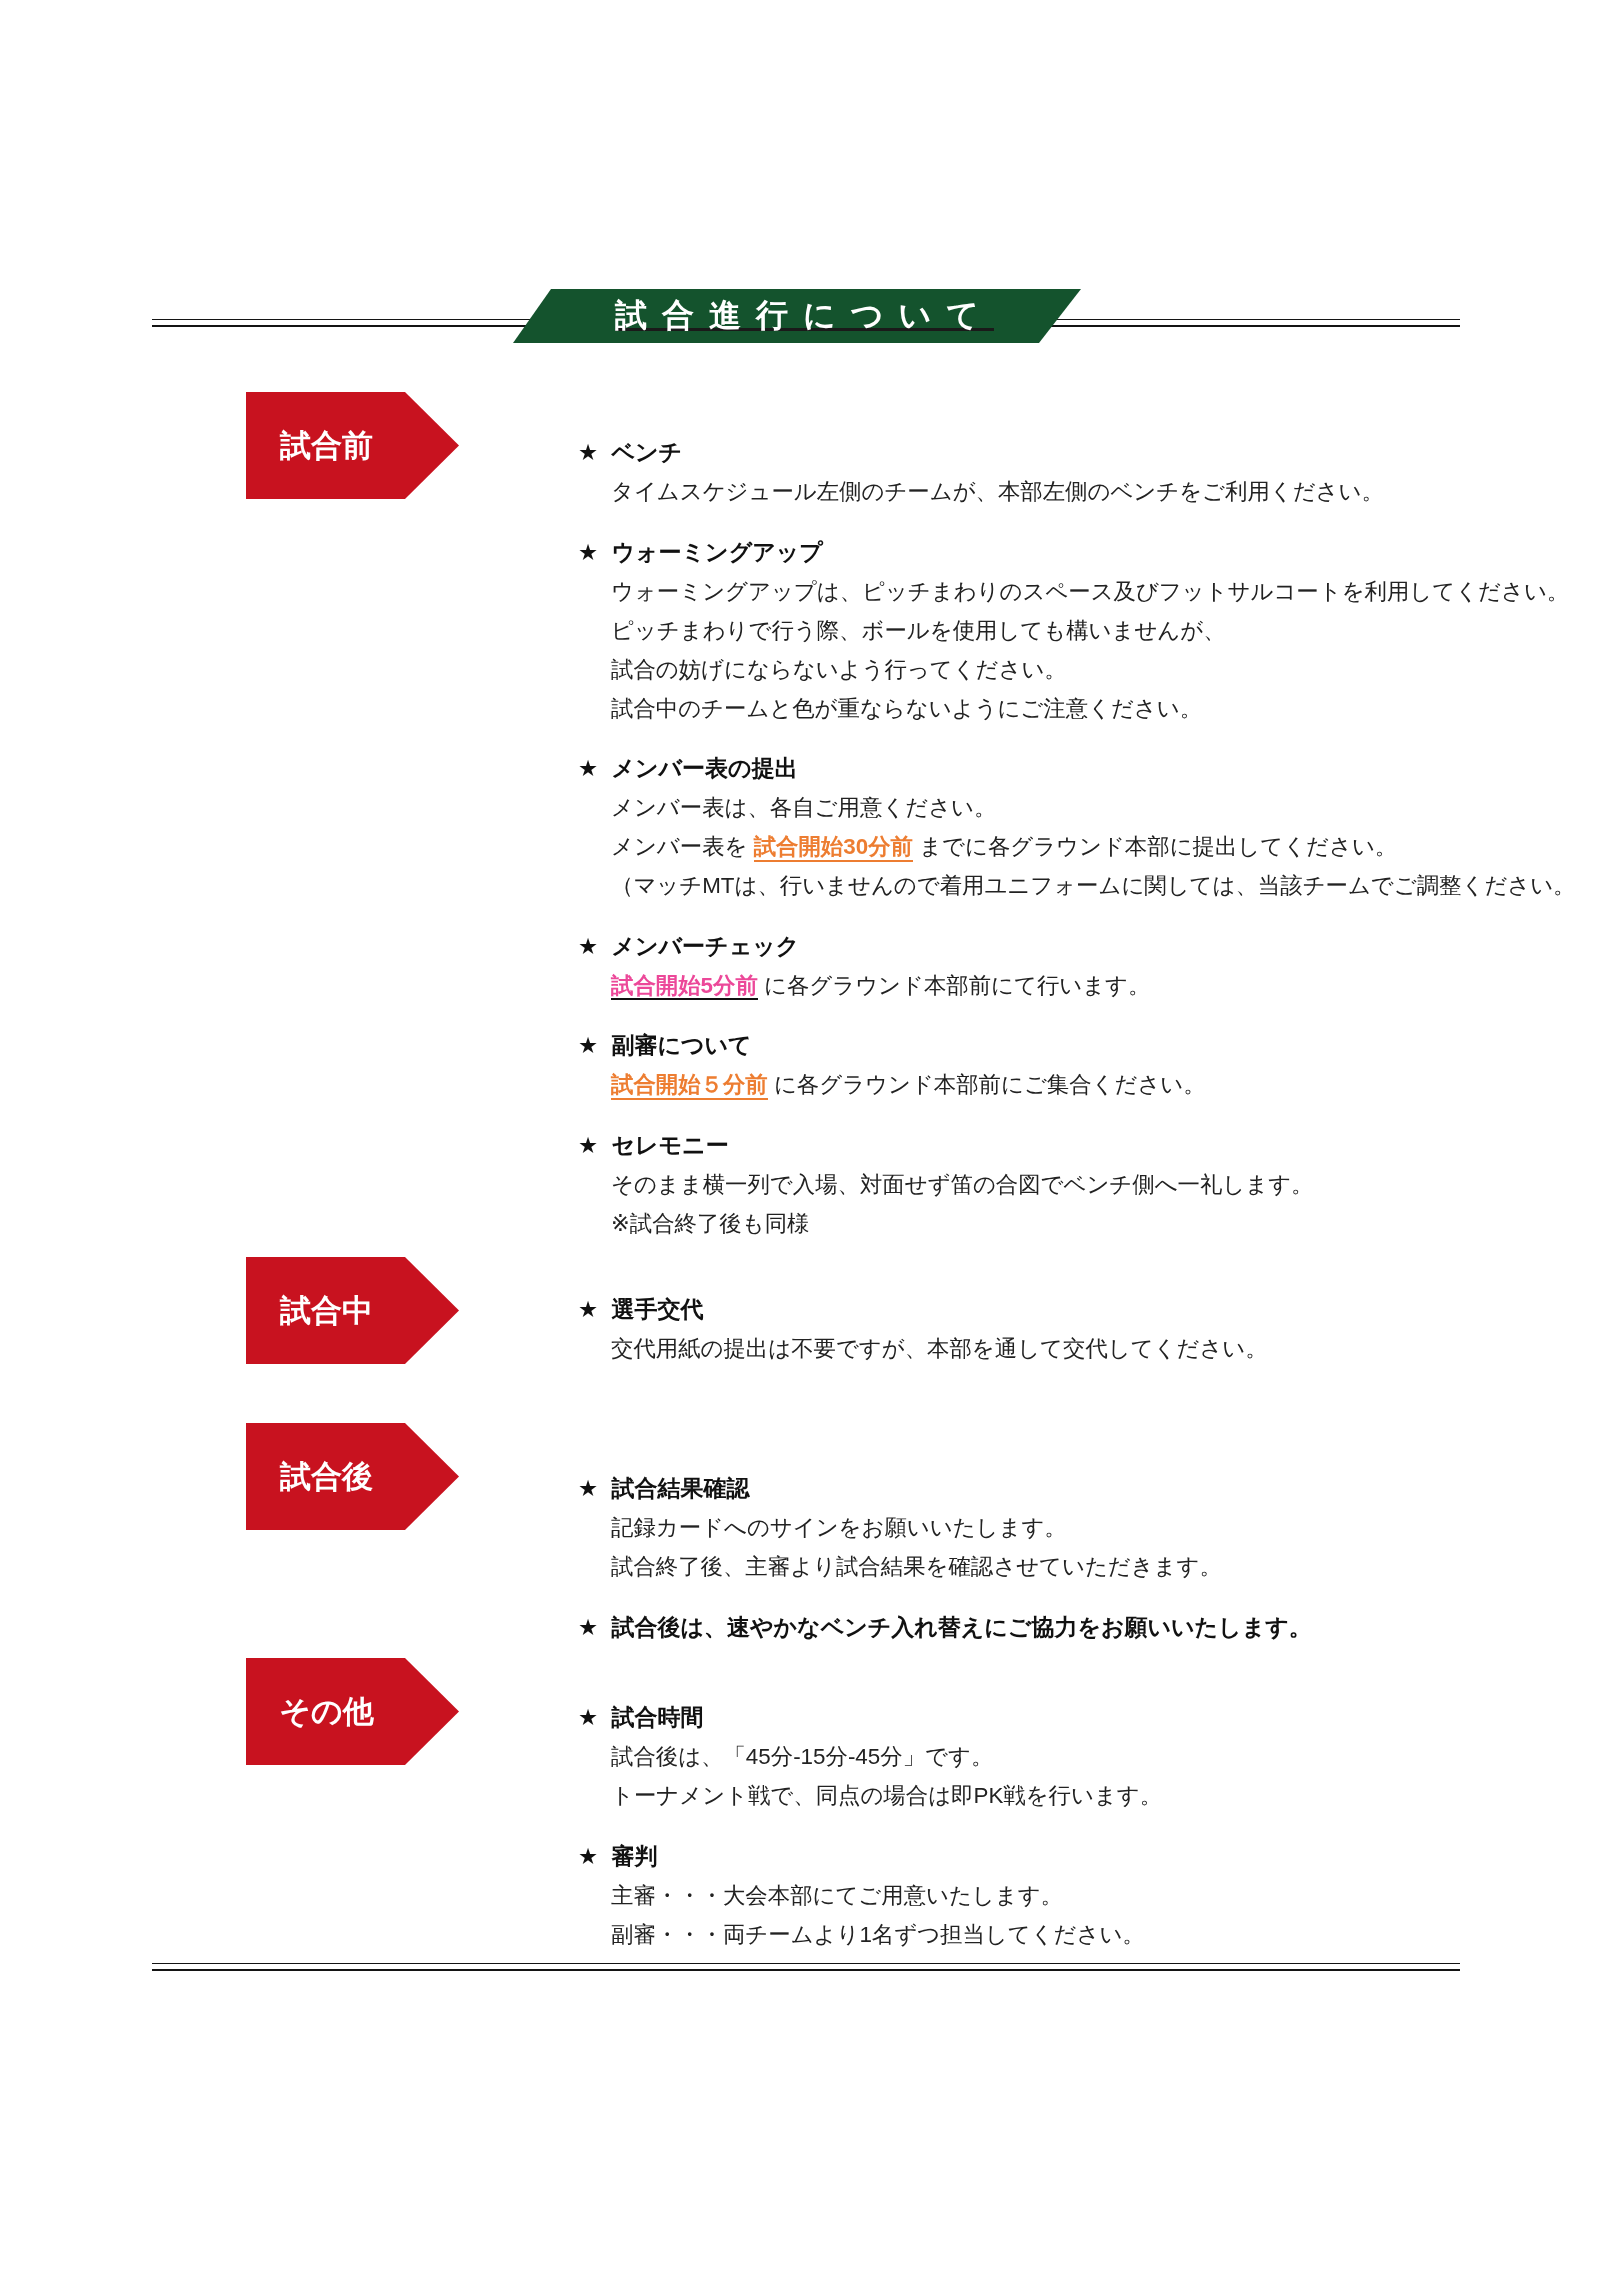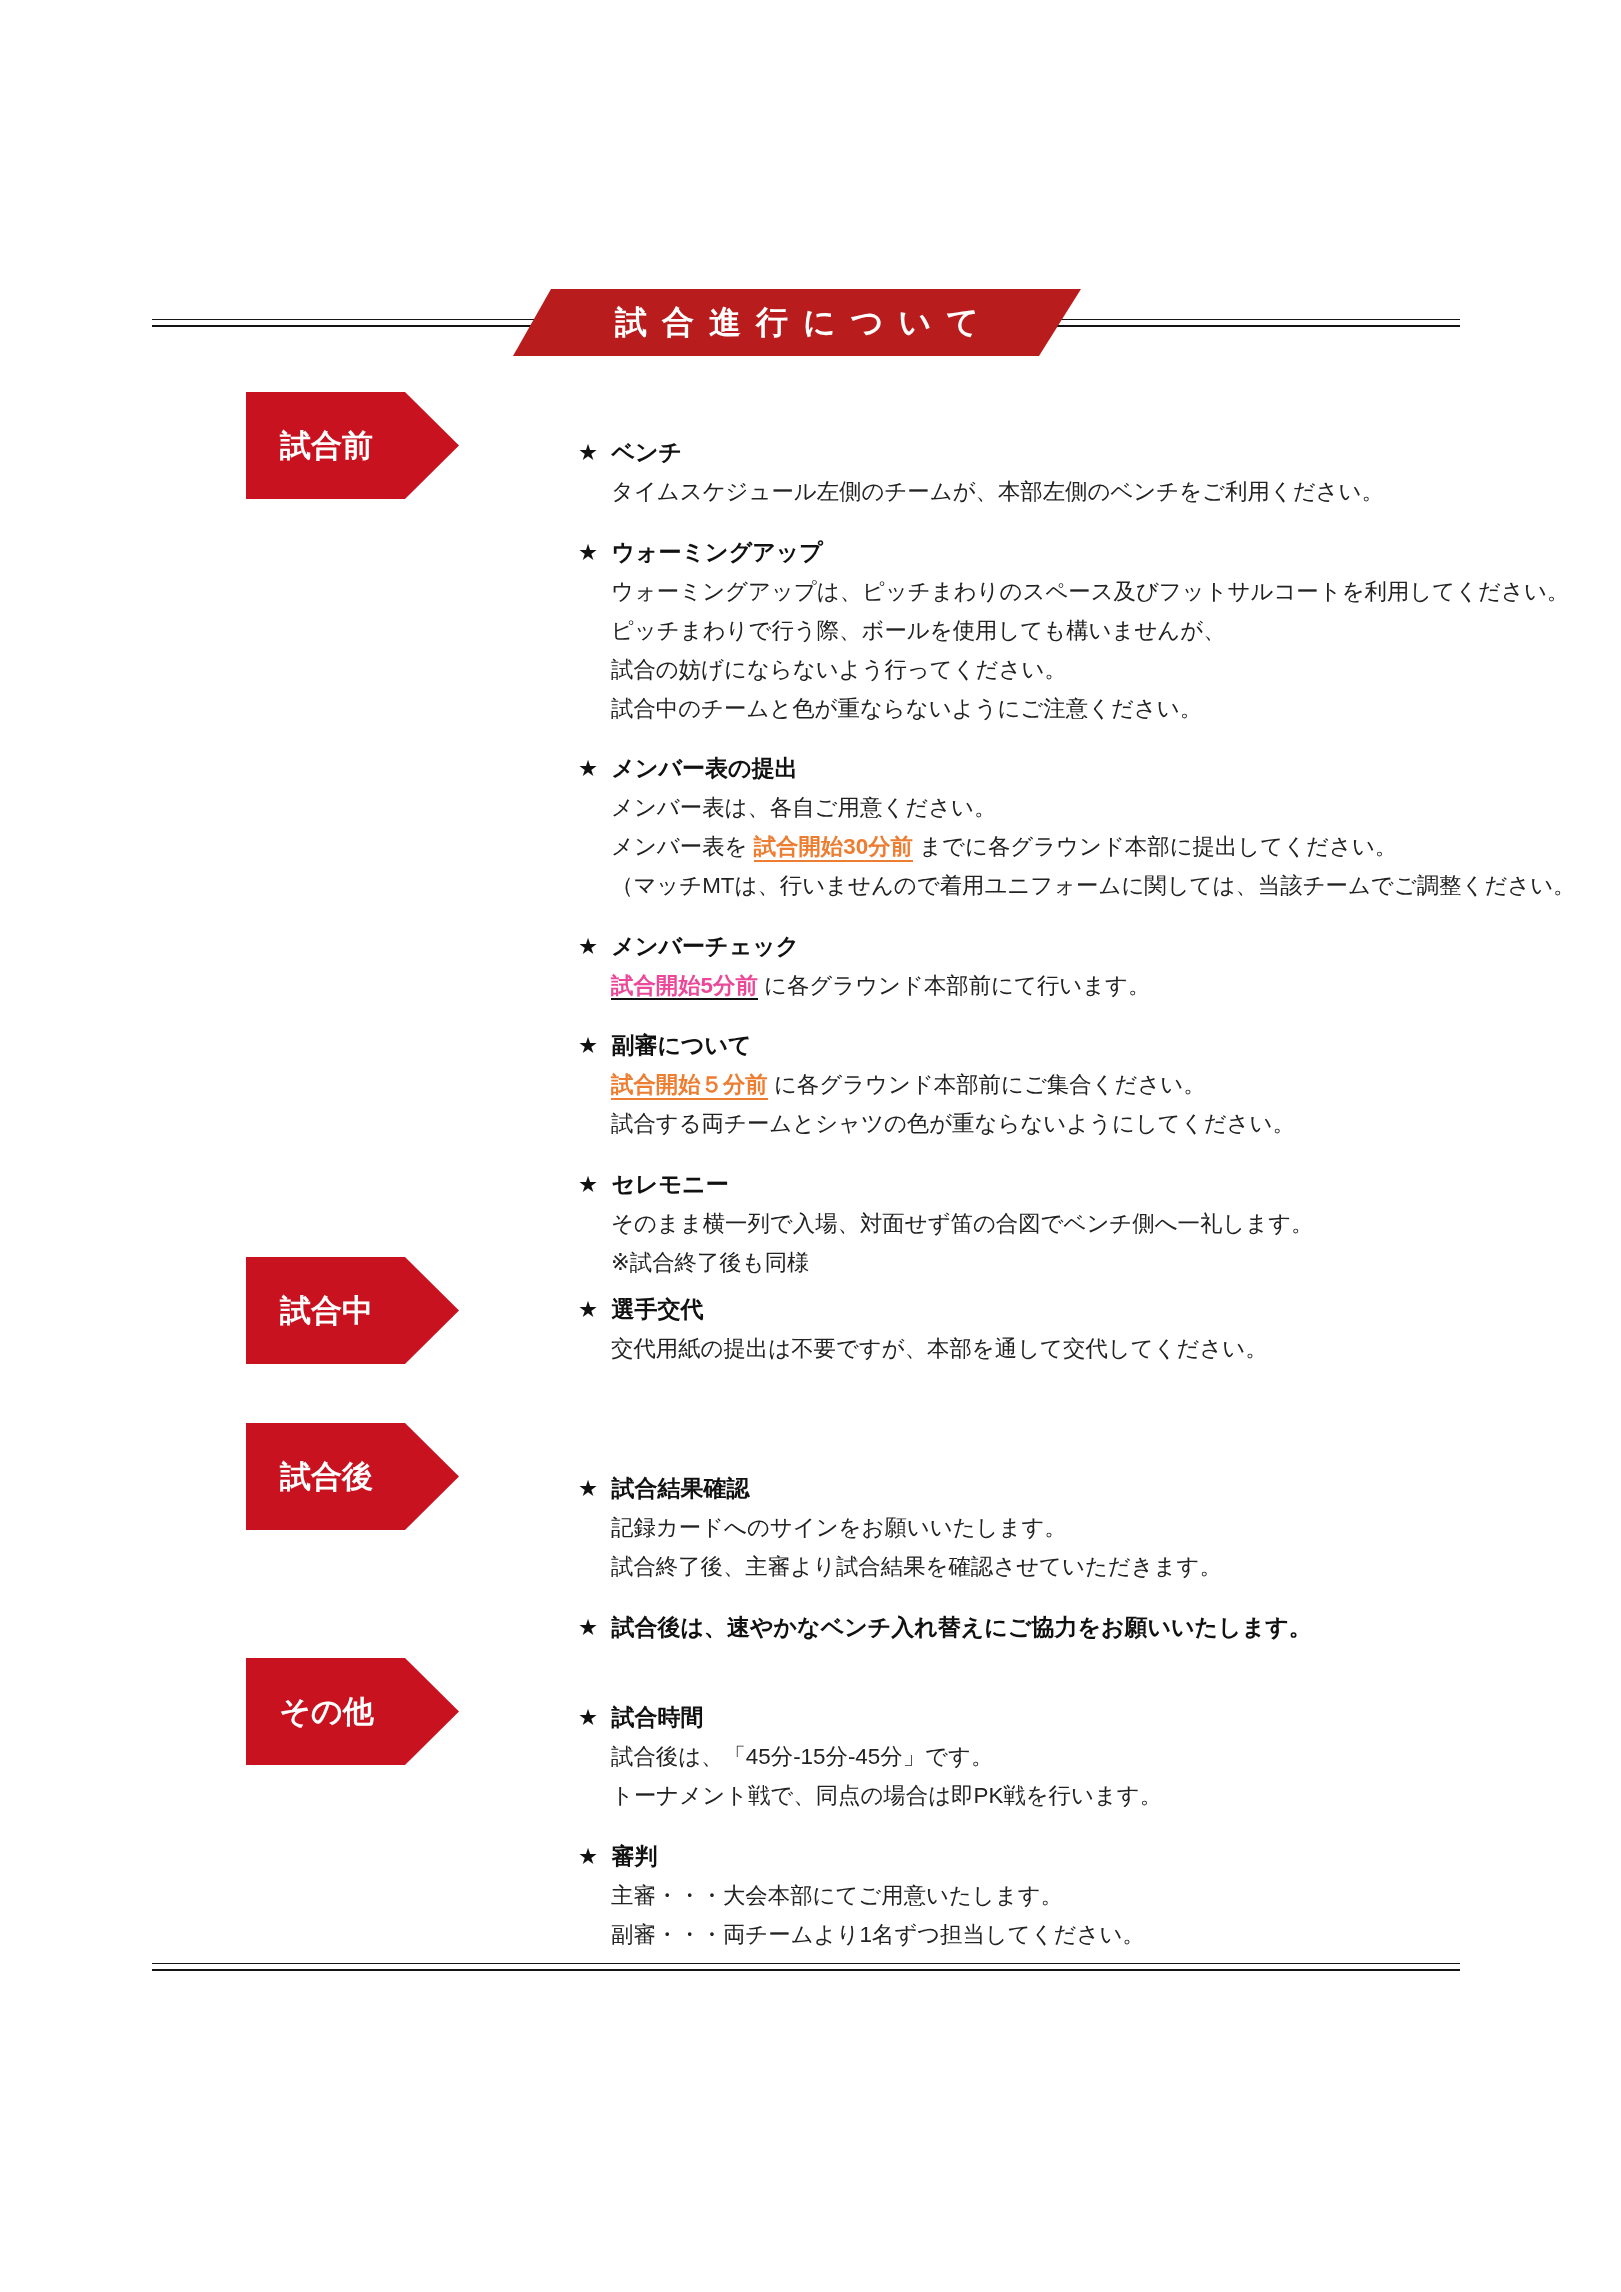--- a/index.html
+++ b/index.html
@@ -25,27 +25,28 @@
   }
   .rule-top { top: 319px; }
   .rule-bottom { top: 1963px; }
 
   
   .banner {
     position: absolute;
     left: 513px;
     top: 289px;
     width: 568px;
-    height: 67px;
-    background: #b91c1c;
+    height: 54px;
+    background: #14532d;
     clip-path: polygon(38px 0, 100% 0, 526px 100%, 0 100%);
     z-index: 2;
     display: flex;
     align-items: center;
     justify-content: center;
+    text-decoration: underline;
   }
   .banner-title {
     color: #ffffff;
     font-size: 32px;
     font-weight: bold;
     letter-spacing: 15px;
     padding-left: 15px; 
     white-space: nowrap;
   }
 
@@ -159,21 +160,20 @@
       <div class="line"><span>メンバー表を </span><span class="em-orange">試合開始30分前</span><span> までに各グラウンド本部に提出してください。</span></div>
       <div class="line">（マッチMTは、行いませんので着用ユニフォームに関しては、当該チームでご調整ください。</div>
     </div>
     <div class="item">
       <div class="heading"><span class="star">★</span><span>メンバーチェック</span></div>
       <div class="line"><span class="em-black">試合開始5分前</span><span> に各グラウンド本部前にて行います。</span></div>
     </div>
     <div class="item">
       <div class="heading"><span class="star">★</span><span>副審について</span></div>
       <div class="line"><span class="em-orange">試合開始５分前</span><span> に各グラウンド本部前にご集合ください。</span></div>
-      <div class="line">試合する両チームとシャツの色が重ならないようにしてください。</div>
     </div>
     <div class="item">
       <div class="heading"><span class="star">★</span><span>セレモニー</span></div>
       <div class="line">そのまま横一列で入場、対面せず笛の合図でベンチ側へ一礼します。</div>
       <div class="line">※試合終了後も同様</div>
     </div>
   </div>
 
   <div class="content c2">
     <div class="item">

